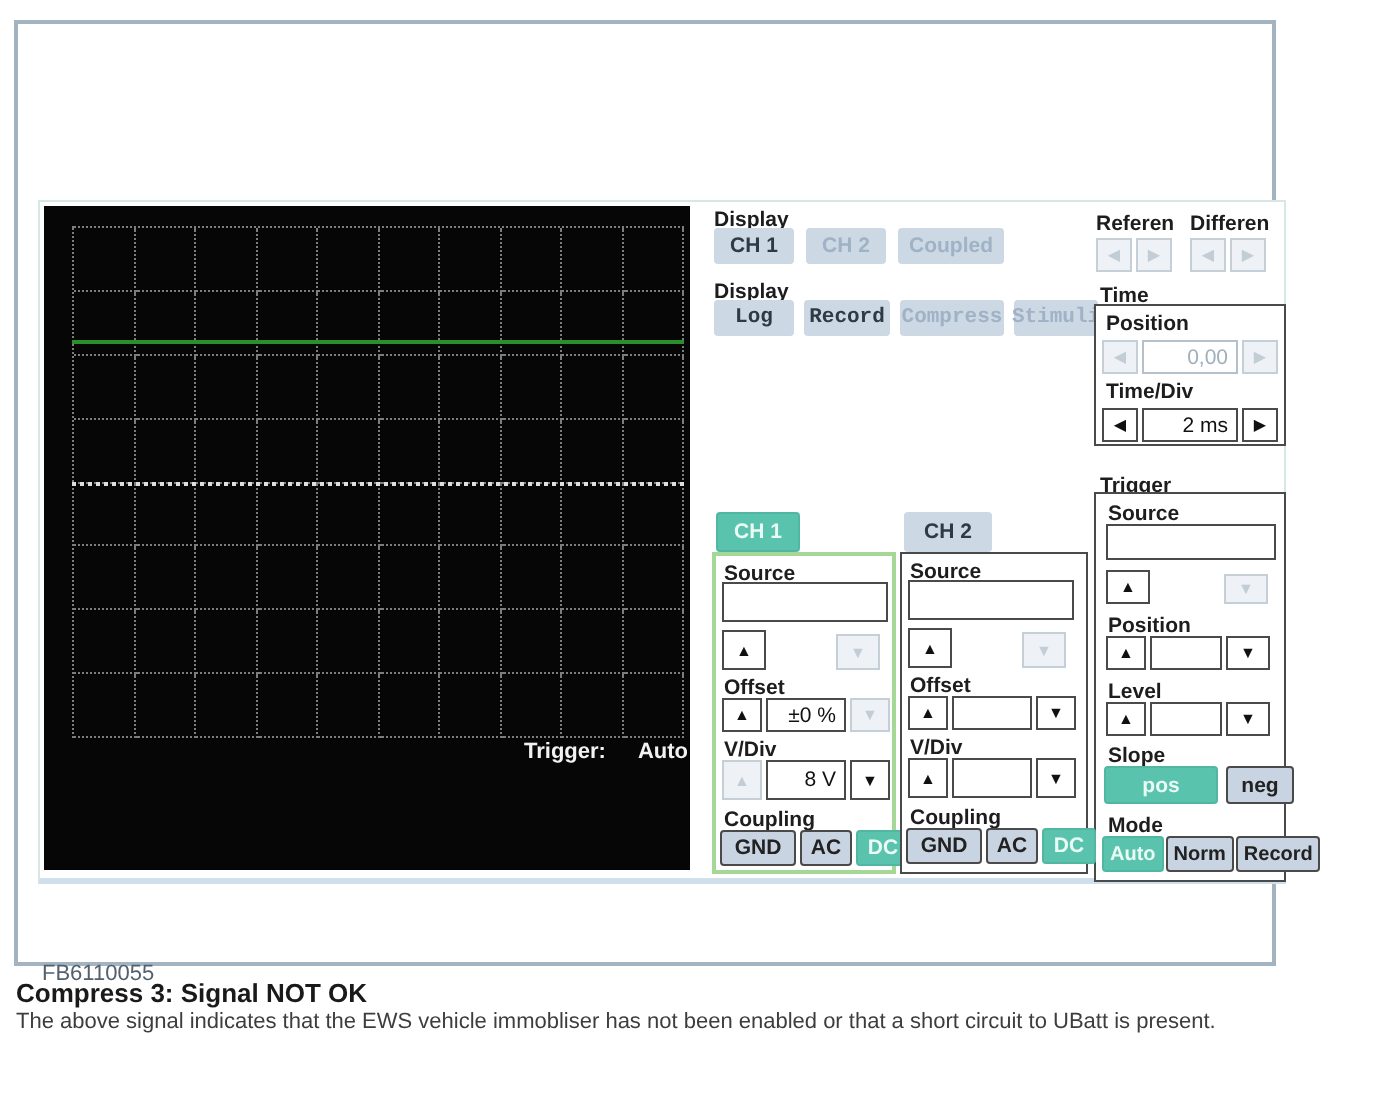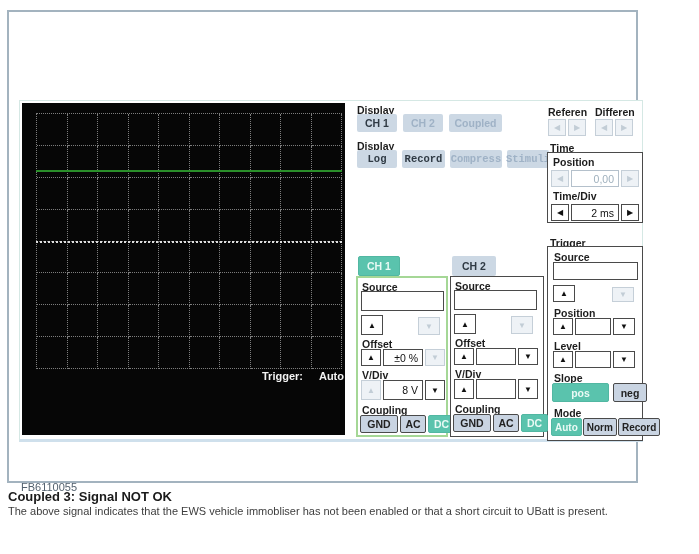--- a/index.html
+++ b/index.html
@@ -391,15 +391,15 @@
           <div class="btn gray w26">AC</div>
           <div class="btn teal w27">DC</div>
         </div>
       </div>
 
     </div>
 
     <div class="fig-code">FB6110055</div>
   </div>
 
-  <div class="caption-title">Coupled 3: Signal NOT OK</div>
+  <div class="caption-title">Compress 3: Signal NOT OK</div>
   <div class="caption-body">The above signal indicates that the EWS vehicle immobliser has not been enabled or that a short circuit to UBatt is present.</div>
 </div>
 
 </body></html>

